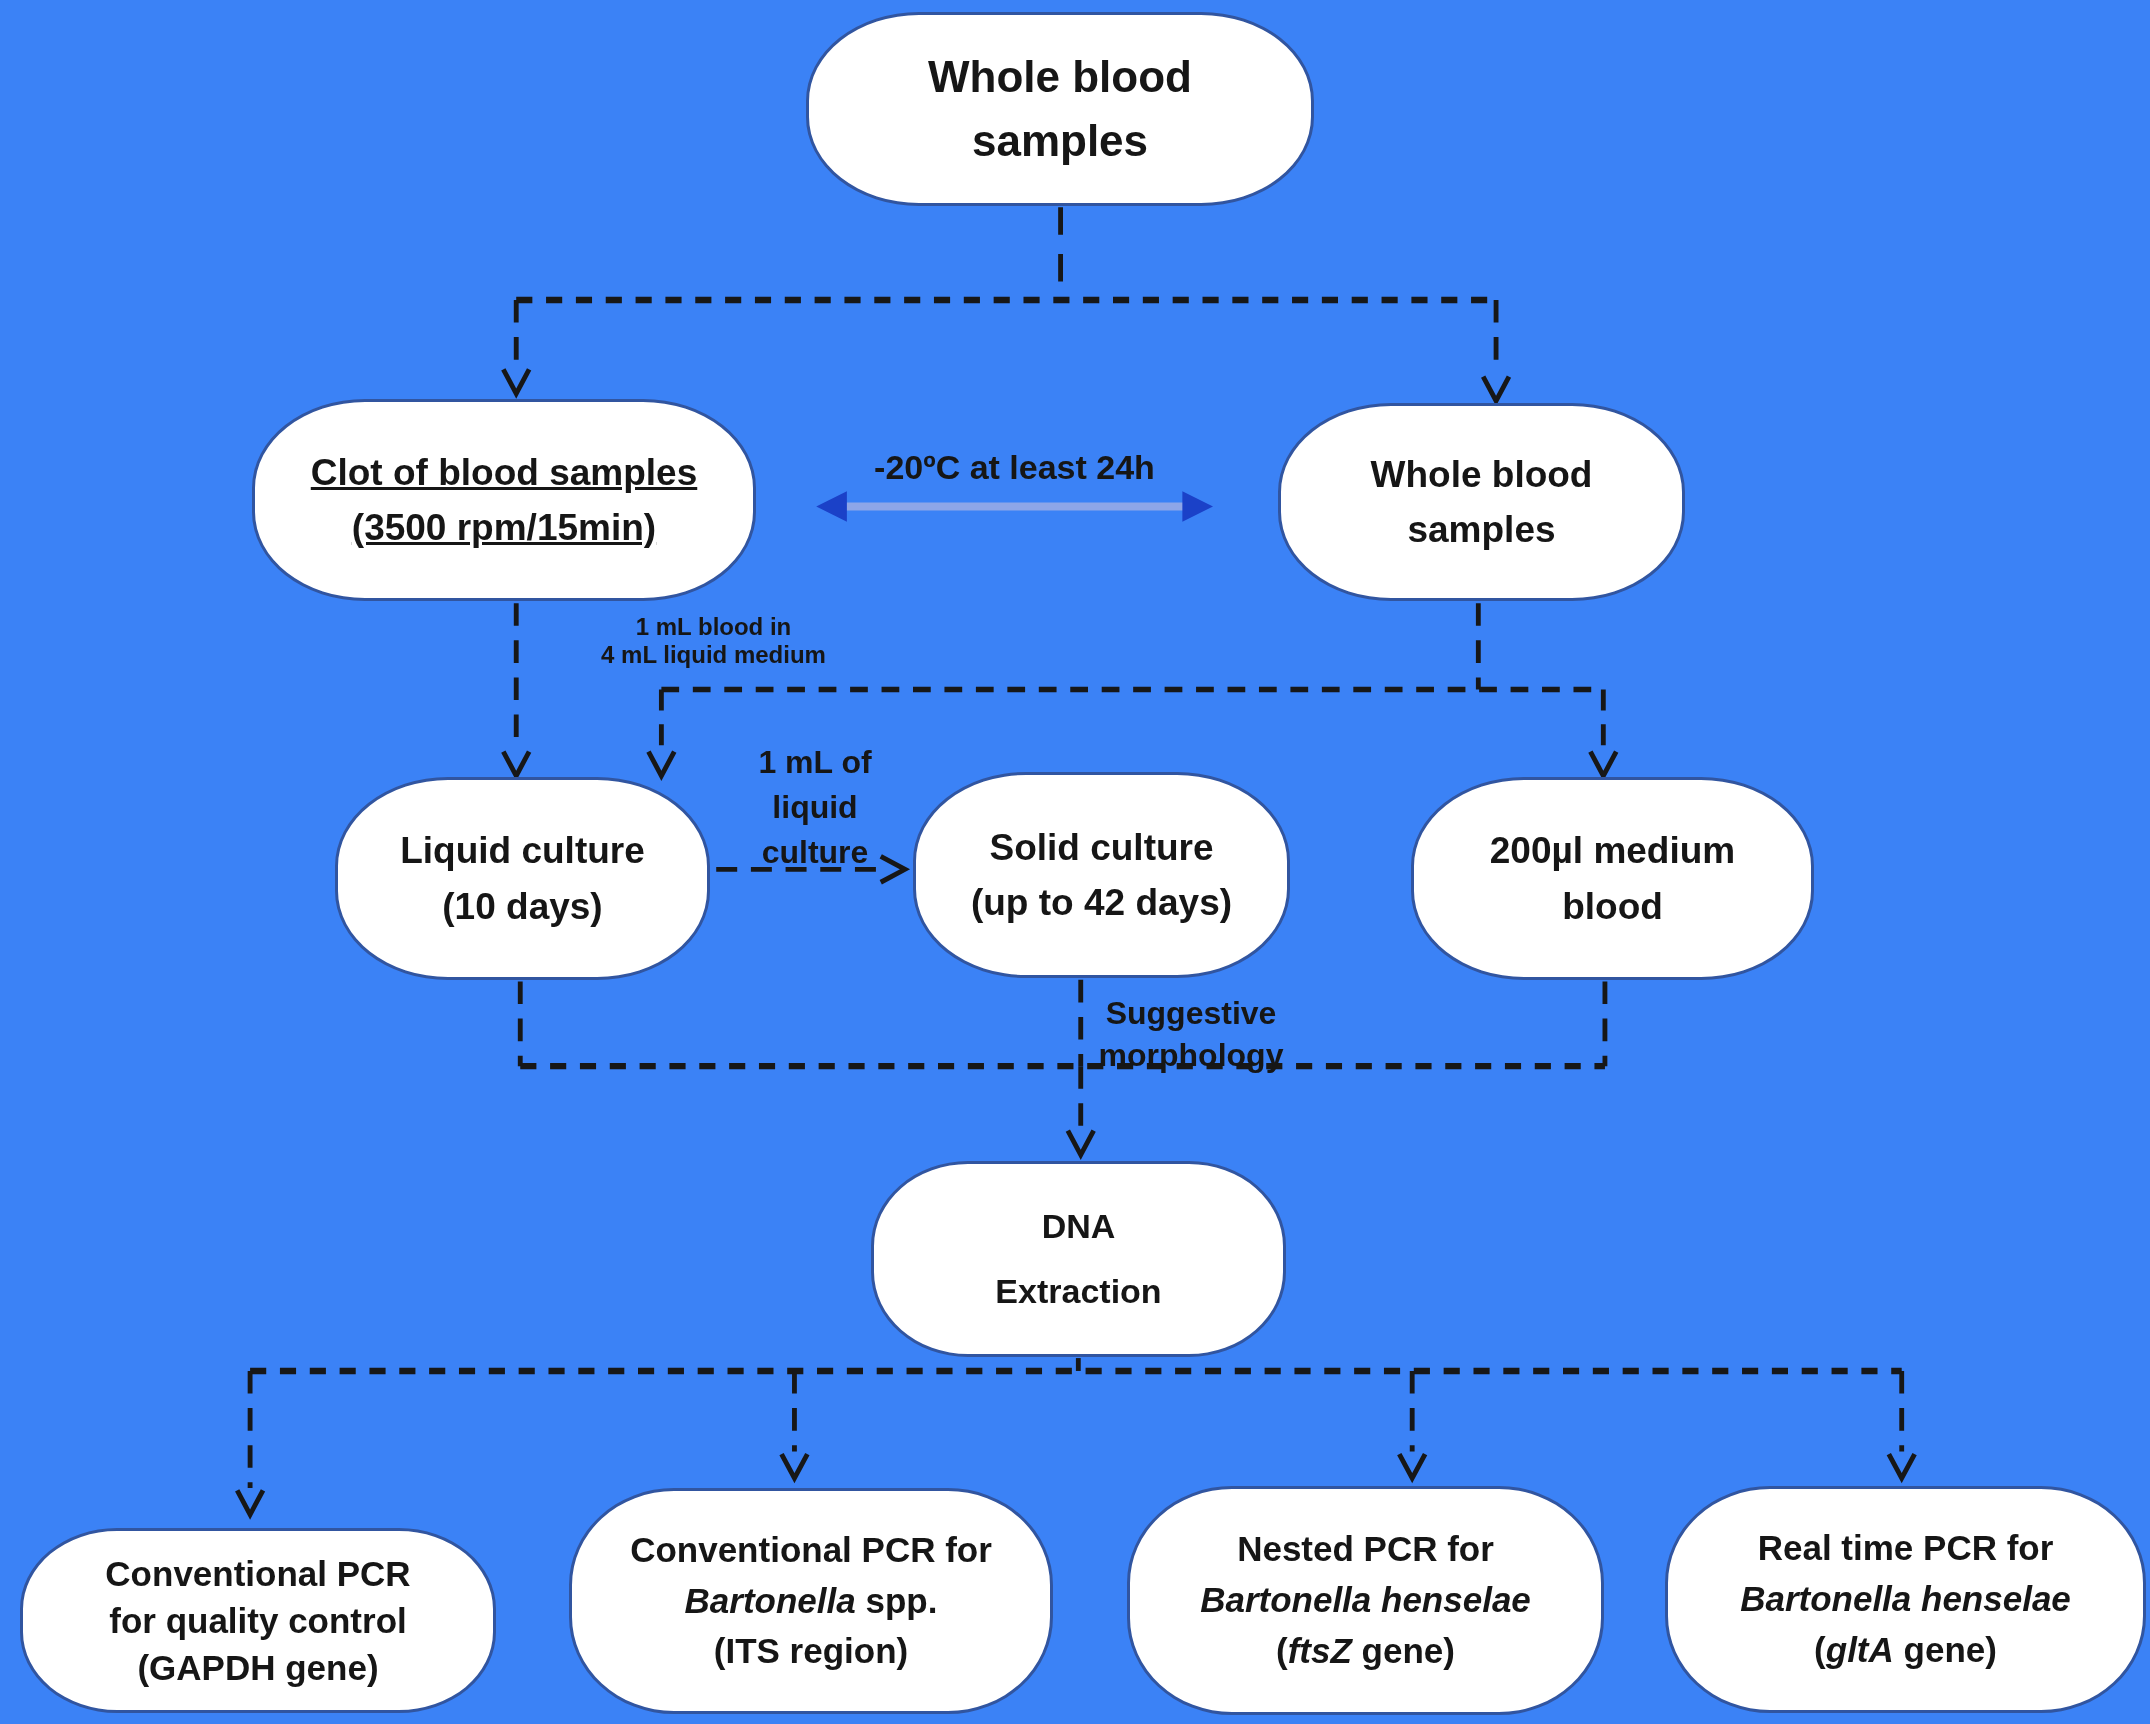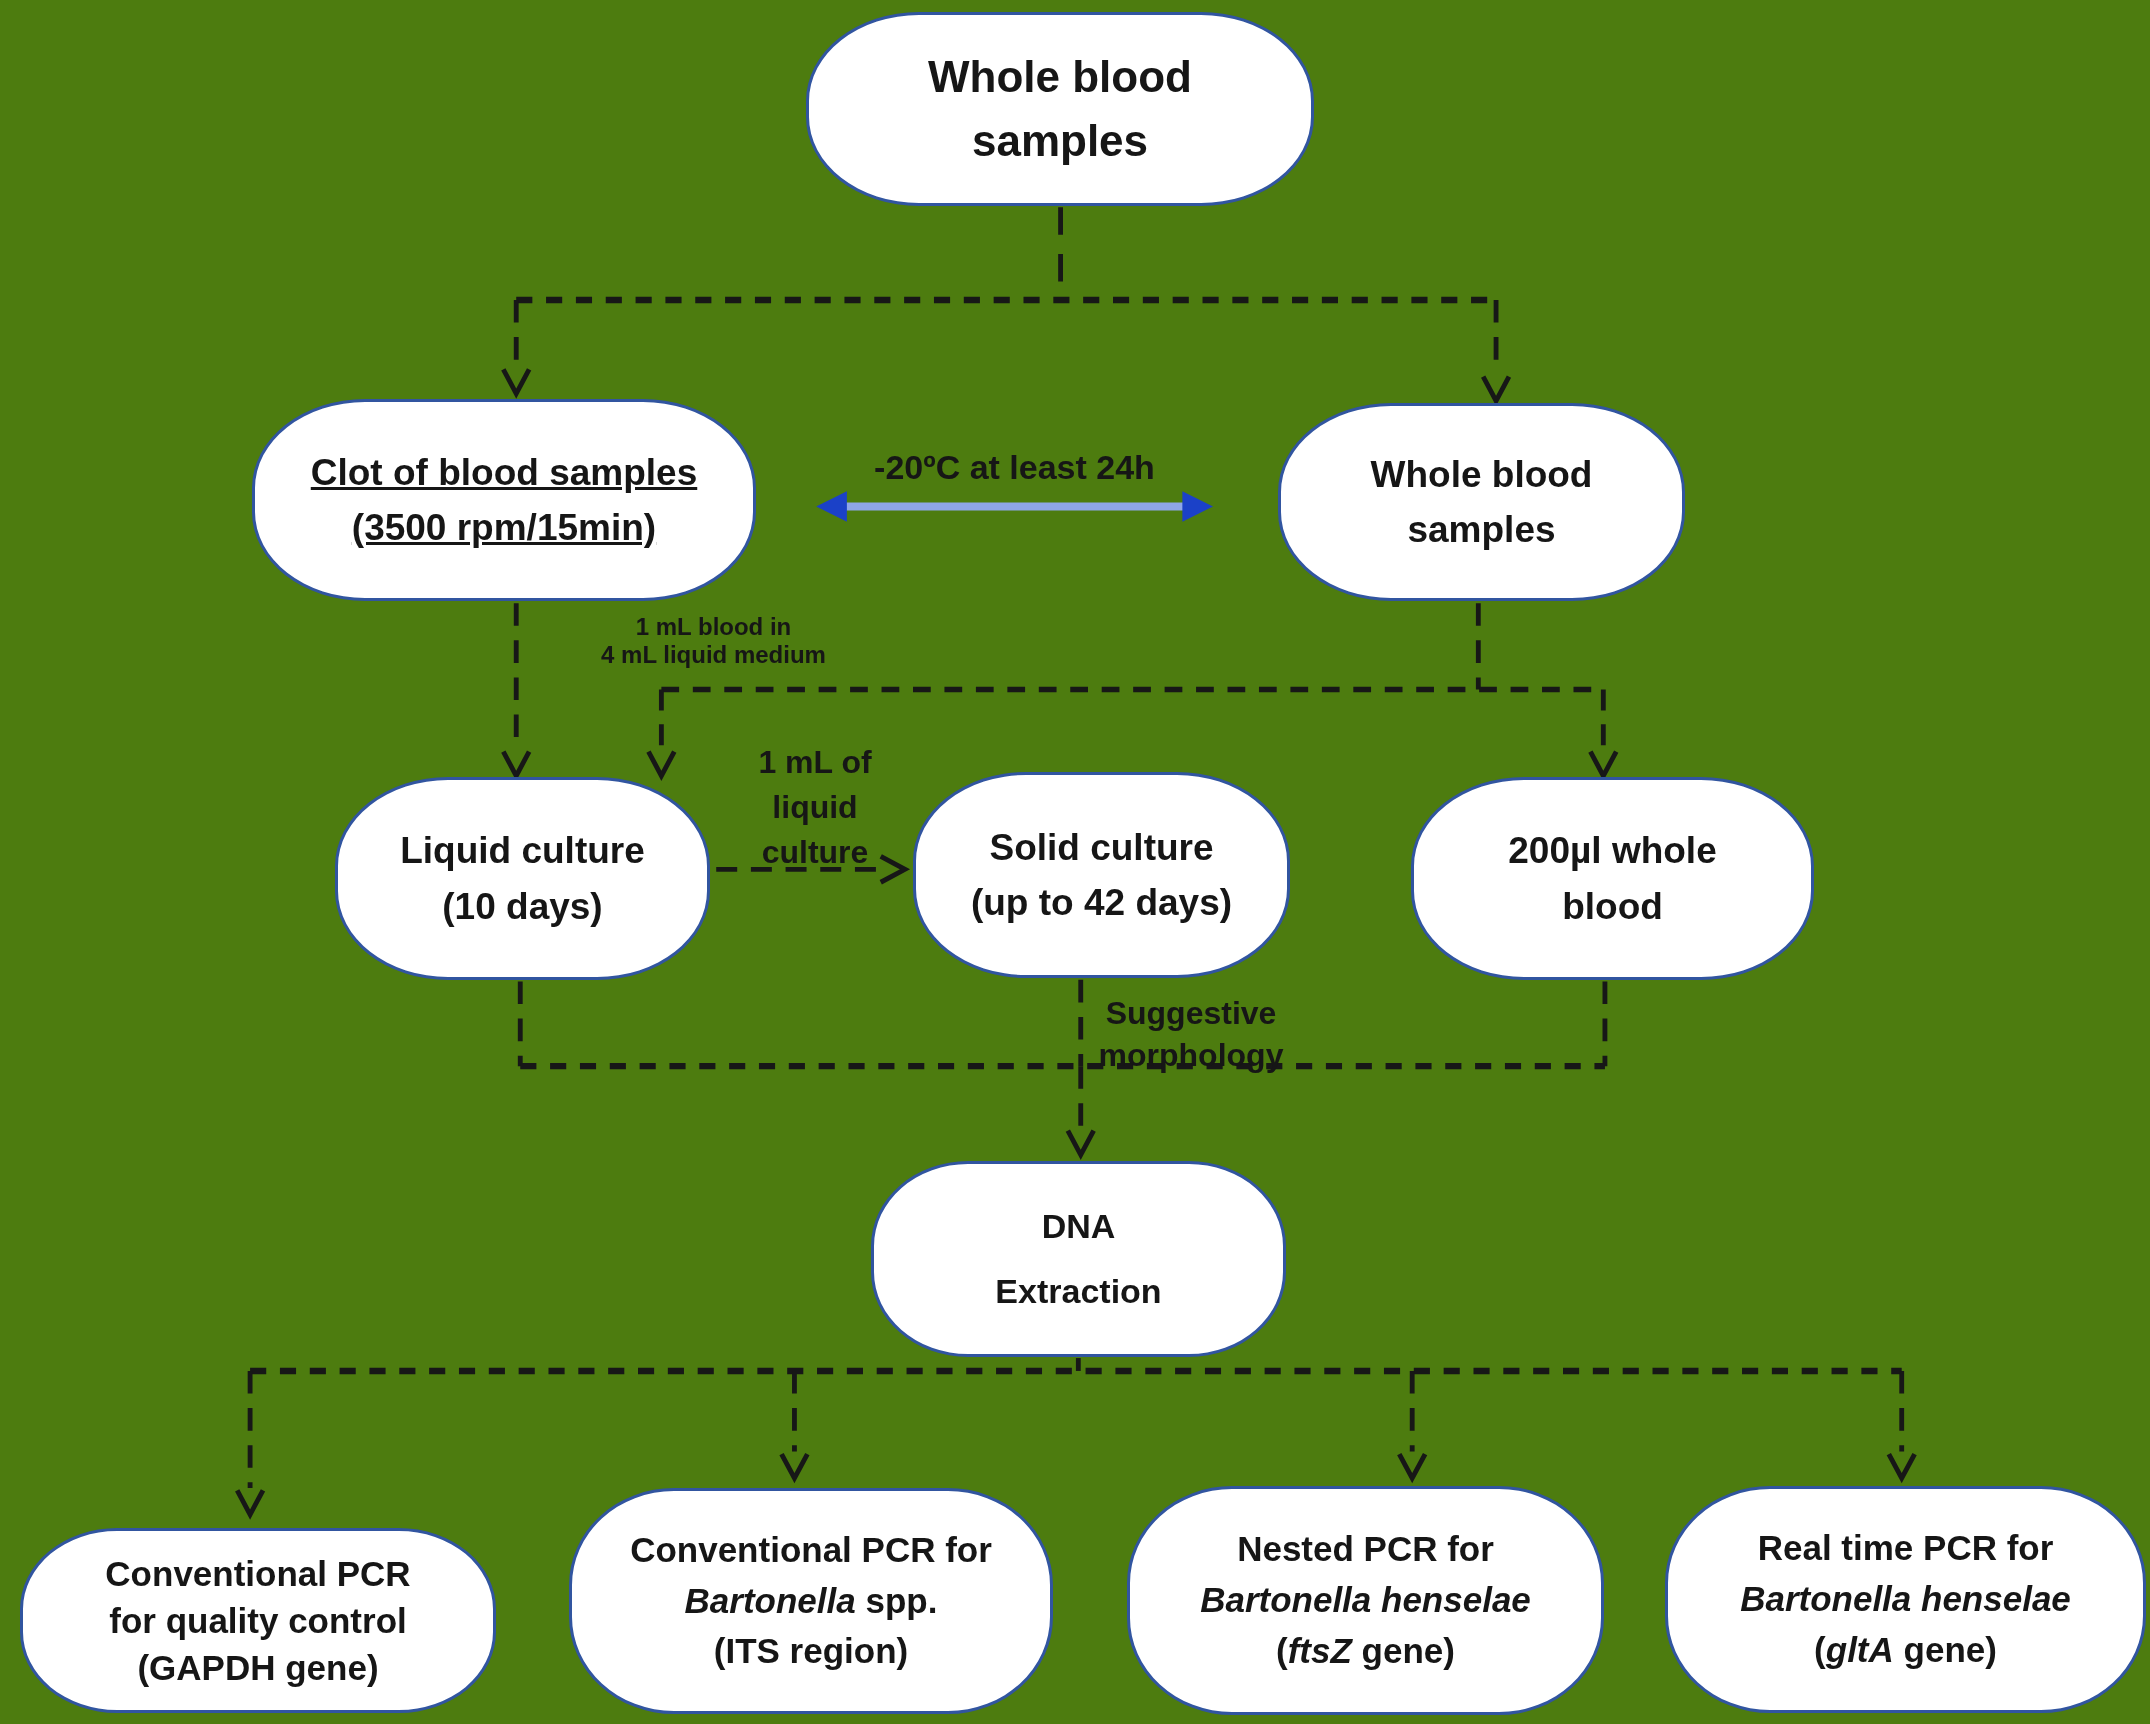--- a/index.html
+++ b/index.html
@@ -1,19 +1,19 @@
 <!DOCTYPE html>
 <html style="font-size:13px"><head>
 <meta charset="utf-8">
 <style>
   html,body{margin:0;padding:0;background:#ffffff;}
   #canvas{
     position:relative;
     width:2151px;height:1725px;
-    background:#4d7c0f;
+    background:#3b82f6;
     font-family:"Liberation Sans","DejaVu Sans",sans-serif;
     overflow:hidden;
   }
   #connector-layer{position:absolute;left:0;top:0;width:2151px;height:1725px;}
   .node{
     position:absolute;
     box-sizing:border-box;
     border:3.2px solid #3155a0;
     border-radius:113px / 89px;
     background:#ffffff;
@@ -130,21 +130,21 @@
     <div><span>Liquid culture</span></div>
     <div><span>(10 days)</span></div>
   </div>
 
   <div class="node" id="n-sol">
     <div><span>Solid culture</span></div>
     <div><span>(up to 42 days)</span></div>
   </div>
 
   <div class="node" id="n-200">
-    <div><span>200µl whole</span></div>
+    <div><span>200µl medium</span></div>
     <div><span>blood</span></div>
   </div>
 
   <div class="node" id="n-pcr1">
     <div><span>Conventional PCR</span></div>
     <div><span>for quality control</span></div>
     <div><span>(GAPDH gene)</span></div>
   </div>
 
   <div class="node" id="n-dna">

